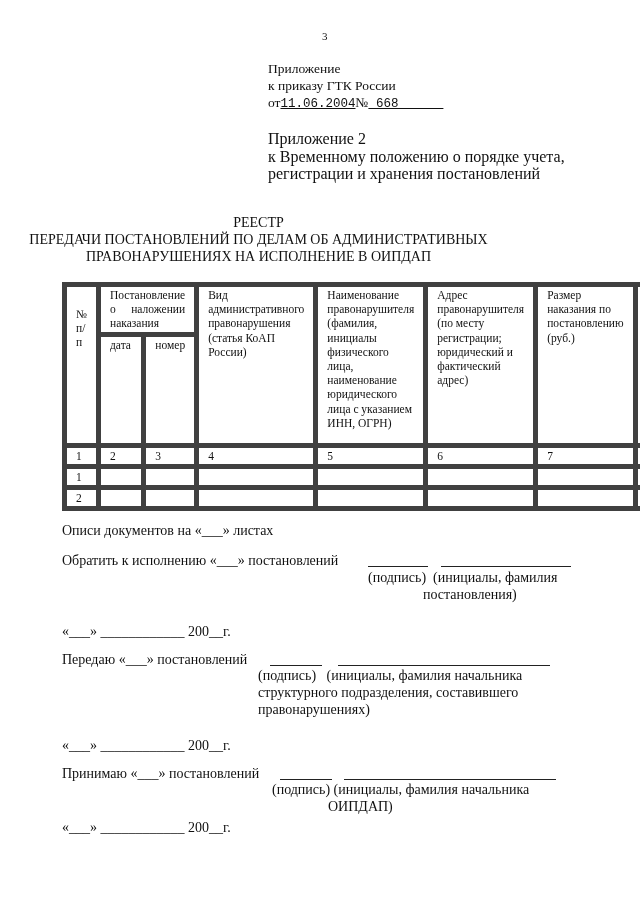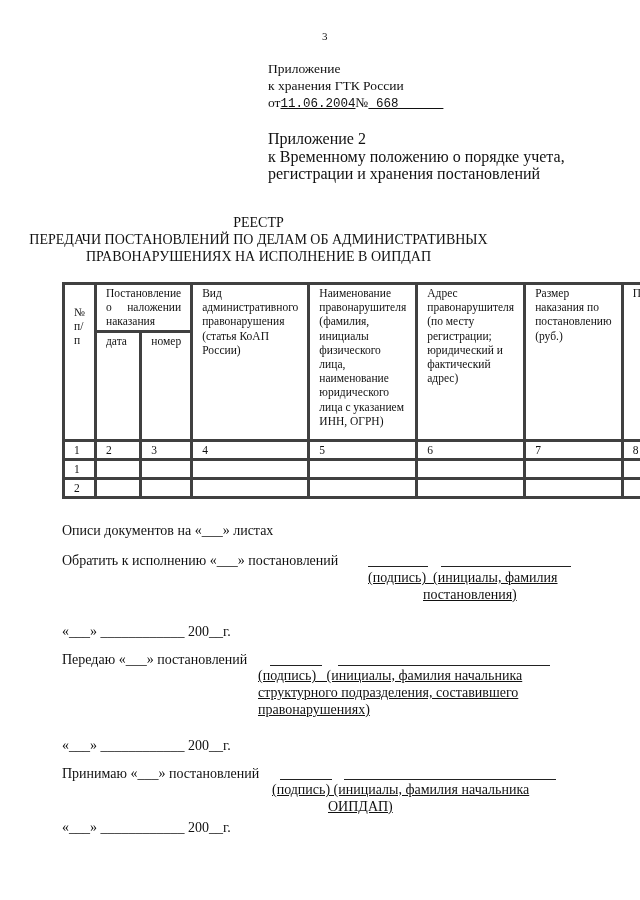--- a/index.html
+++ b/index.html
@@ -5,37 +5,37 @@
   html, body { margin:0; padding:0; background:#fff; }
   body { width:640px; height:900px; position:relative; overflow:hidden;
          font-family:"Liberation Serif","DejaVu Serif",serif; color:#111; font-size:13px; }
   .abs { position:absolute; white-space:nowrap; }
   .pagenum { left:322px; top:30px; font-size:11px; }
   .appx { left:268px; top:60px; line-height:17px; font-size:13.5px; }
   .mono { font-family:"Liberation Mono","DejaVu Sans Mono",monospace; font-size:12.5px; text-decoration:underline;margin-top:33px; }
   .appx2 { left:268px; top:130px; line-height:17.5px; font-size:16px; }
   .title { left:0; width:517px; text-align:center; top:214px; line-height:17px; font-size:14px; }
   table.reg { position:absolute; left:62px; top:282px; border-collapse:collapse; font-size:11.5px; line-height:14.2px; }
-  table.reg td { border:3px solid #404040; vertical-align:top; padding:1px 9px; white-space:normal; }
+  table.reg td { border:5px solid #404040; vertical-align:top; padding:1px 9px; white-space:normal; }
   .c1 { width:25px; } .c2 { width:31px; } .c3 { width:24px; } .c4 { width:61px; }
   .c5 { width:88px; } .c6 { width:81px; } .c7 { width:45px; } .c8 { width:37px; } .c9 { width:39px; }
   .just { text-align:justify; text-align-last:justify; }
   tr.nums td { height:14px; }
   tr.data td { height:13px; }
   .form { left:62px; font-size:14px; line-height:17px; }
-  .sig { font-size:14px; line-height:17px;text-decoration:underline; }
+  .sig { font-size:14px; line-height:17px; }
 </style>
 </head>
 <body>
 
 <div class="abs pagenum">3</div>
 
 <div class="abs appx">
   <div>Приложение</div>
-  <div>к хранения ГТК России</div>
+  <div>к приказу ГТК России</div>
   <div><span>от</span><span class="mono">11.06.2004</span><span>№</span><span class="mono" style="white-space:pre"> 668      </span></div>
 </div>
 
 <div class="abs appx2">
   <div>Приложение 2</div>
   <div>к Временному положению о порядке учета,</div>
   <div>регистрации и хранения постановлений</div>
 </div>
 
 <div class="abs title">

